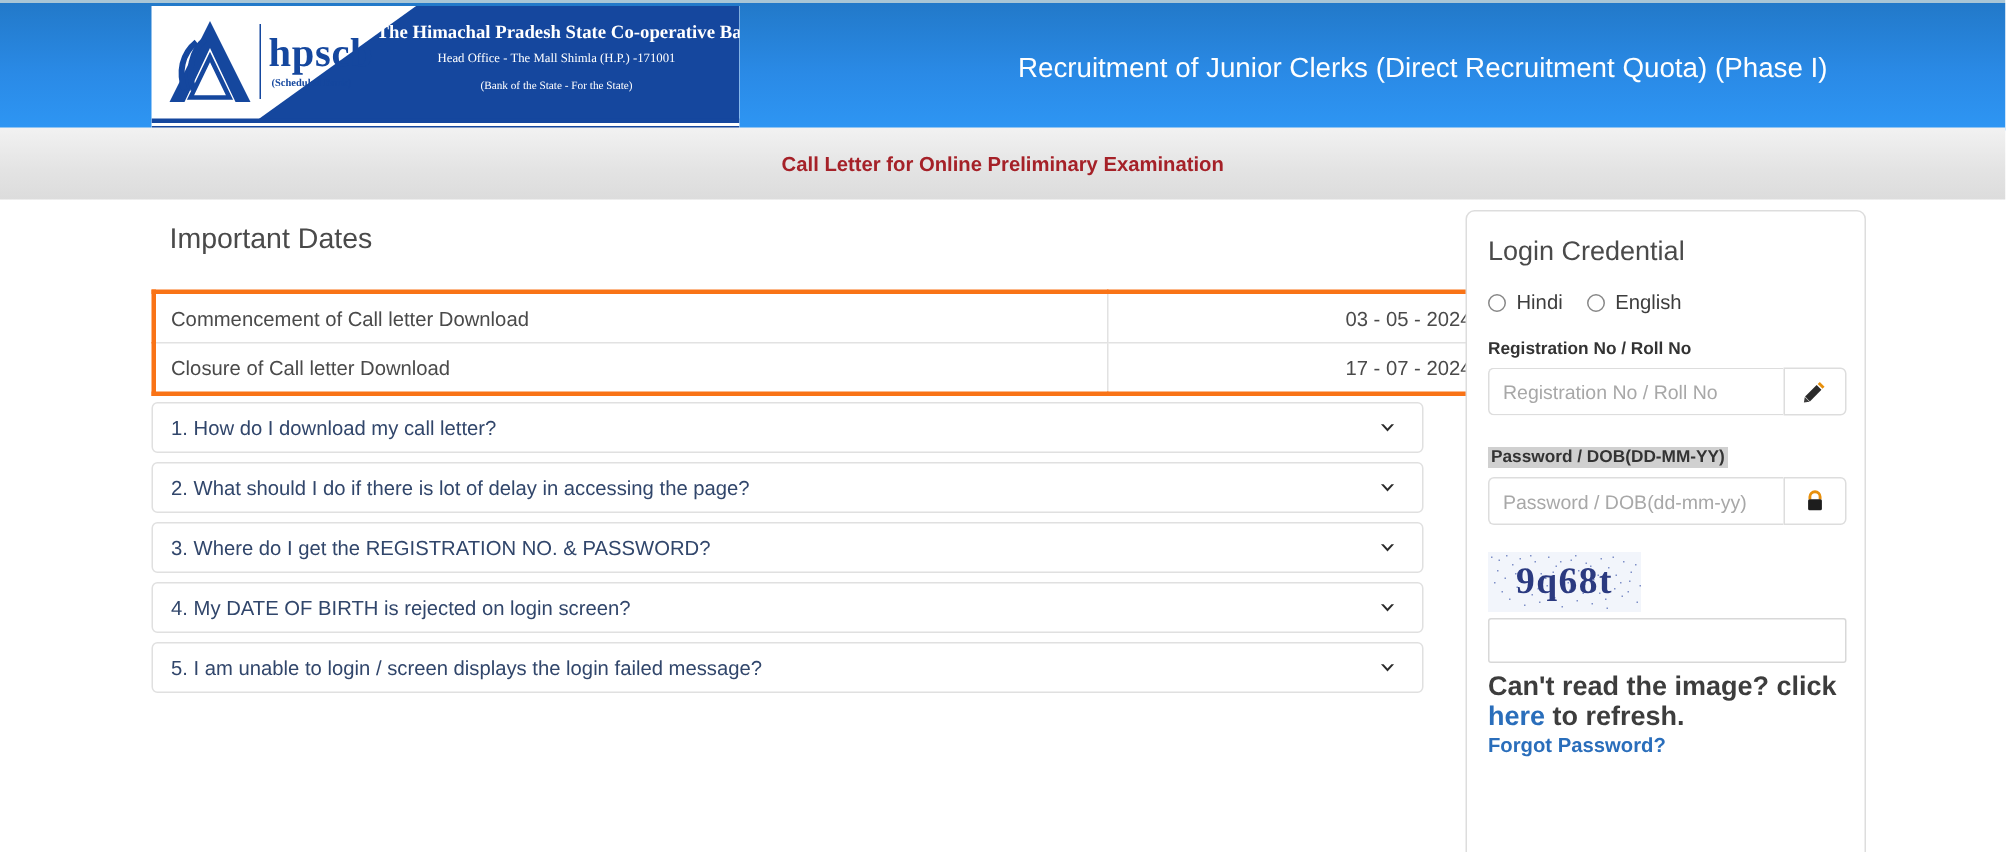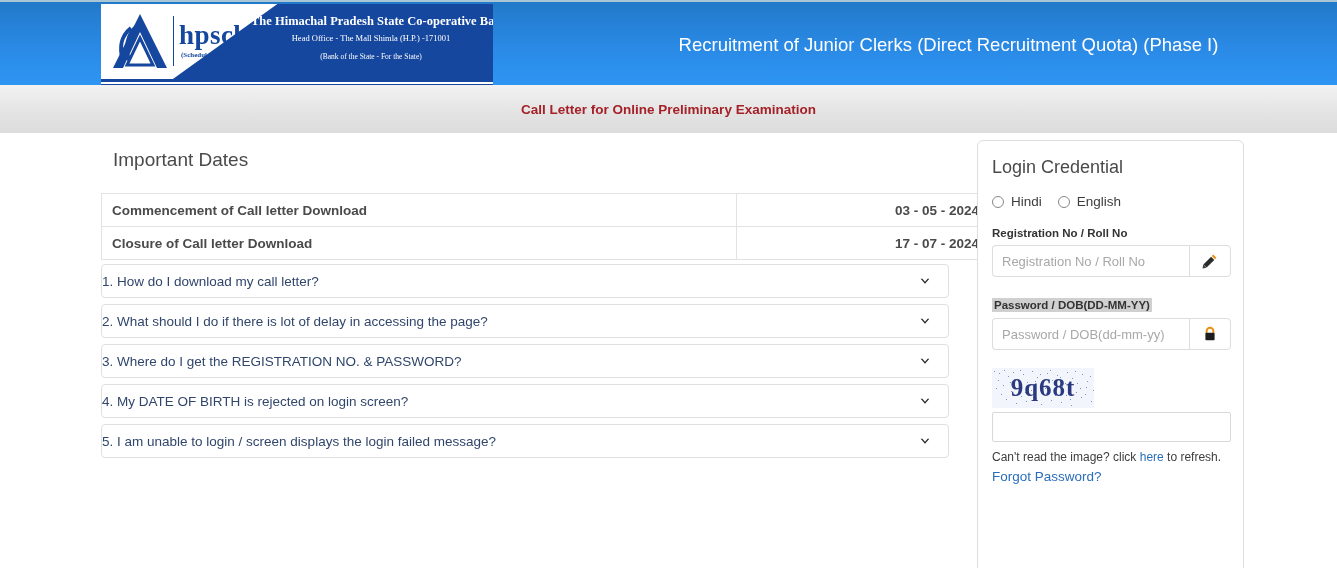--- a/index.html
+++ b/index.html
@@ -61,35 +61,34 @@
     display:flex;align-items:center;justify-content:center;
   }
   .subbar span{color:#a52128;font-size:13.5px;font-weight:700;}
 
   
   .left{position:absolute;left:101px;top:125px;width:848px;}
   h2.sec{
     margin:12px;padding:12px 0 10px 0;font-size:19px;font-weight:400;color:#4a4a4a;
   }
   table.dates{
-    width:848px;border-collapse:collapse;border:1px solid #f97316;
+    width:848px;border-collapse:collapse;border:3px solid #f97316;
     table-layout:fixed;
-    font-weight:bold;
   }
   table.dates td{
     border:1px solid #e2e2e2;padding:8px 10px;font-size:13.5px;color:#4a4a4a;height:16px;
   }
   td.c1{width:614px;}
   td.c2{width:232px;text-align:right;}
 
   .faq-list{margin-top:4px;}
   .faq-item{
     position:relative;width:848px;box-sizing:border-box;height:34px;margin-bottom:6px;
     border:1px solid #e0e0e0;border-radius:4px;background:#ffffff;
-    display:flex;align-items:center;padding:0 0;cursor:pointer;
+    display:flex;align-items:center;padding:0 12px;cursor:pointer;
   }
   .faq-item .q{font-size:13.5px;color:#31466b;}
   .chev{
     position:absolute;right:16px;top:50%;transform:translateY(-50%);
     width:14px;height:14px;
   }
 
   
   .login{
     position:absolute;left:977px;top:140px;width:267px;height:440px;
@@ -127,23 +126,23 @@
     position:absolute;left:0;top:0;width:102px;height:40px;
     display:flex;align-items:center;justify-content:center;
     font-family:"Liberation Serif",serif;font-size:25px;font-weight:700;color:#2b3a80;
     letter-spacing:1px;
   }
   .captcha-input{
     width:239px;height:30px;box-sizing:border-box;border:1px solid #d8d8d8;border-radius:2px;
     outline:none;padding:0 8px;font-size:13px;margin-bottom:5px;
     font-family:"Liberation Sans",sans-serif;
   }
-  .hint{font-size:12px;color:#3d3d3d;line-height:20px;width:239px;}
+  .hint{font-size:18px;color:#3d3d3d;line-height:20px;width:239px;font-weight:bold;}
   a.lnk{color:#2a6ebb;text-decoration:none;cursor:pointer;}
-  .forgot{display:inline-block;margin-top:2px;font-size:13.5px;}
+  .forgot{display:inline-block;margin-top:2px;font-size:13.5px;font-weight:bold;}
 </style>
 </head>
 <body>
 
 <div class="page">
 
   <div class="header">
 
     <div class="logo-box">
       <div class="logo-blue"></div>

